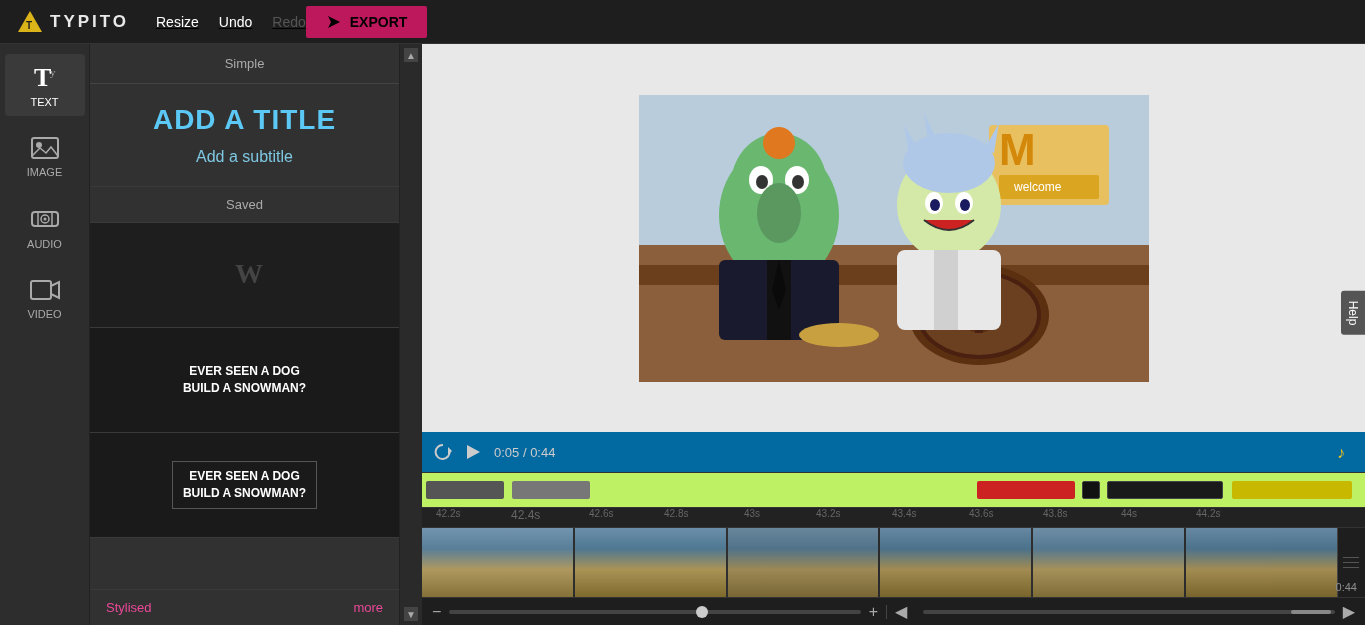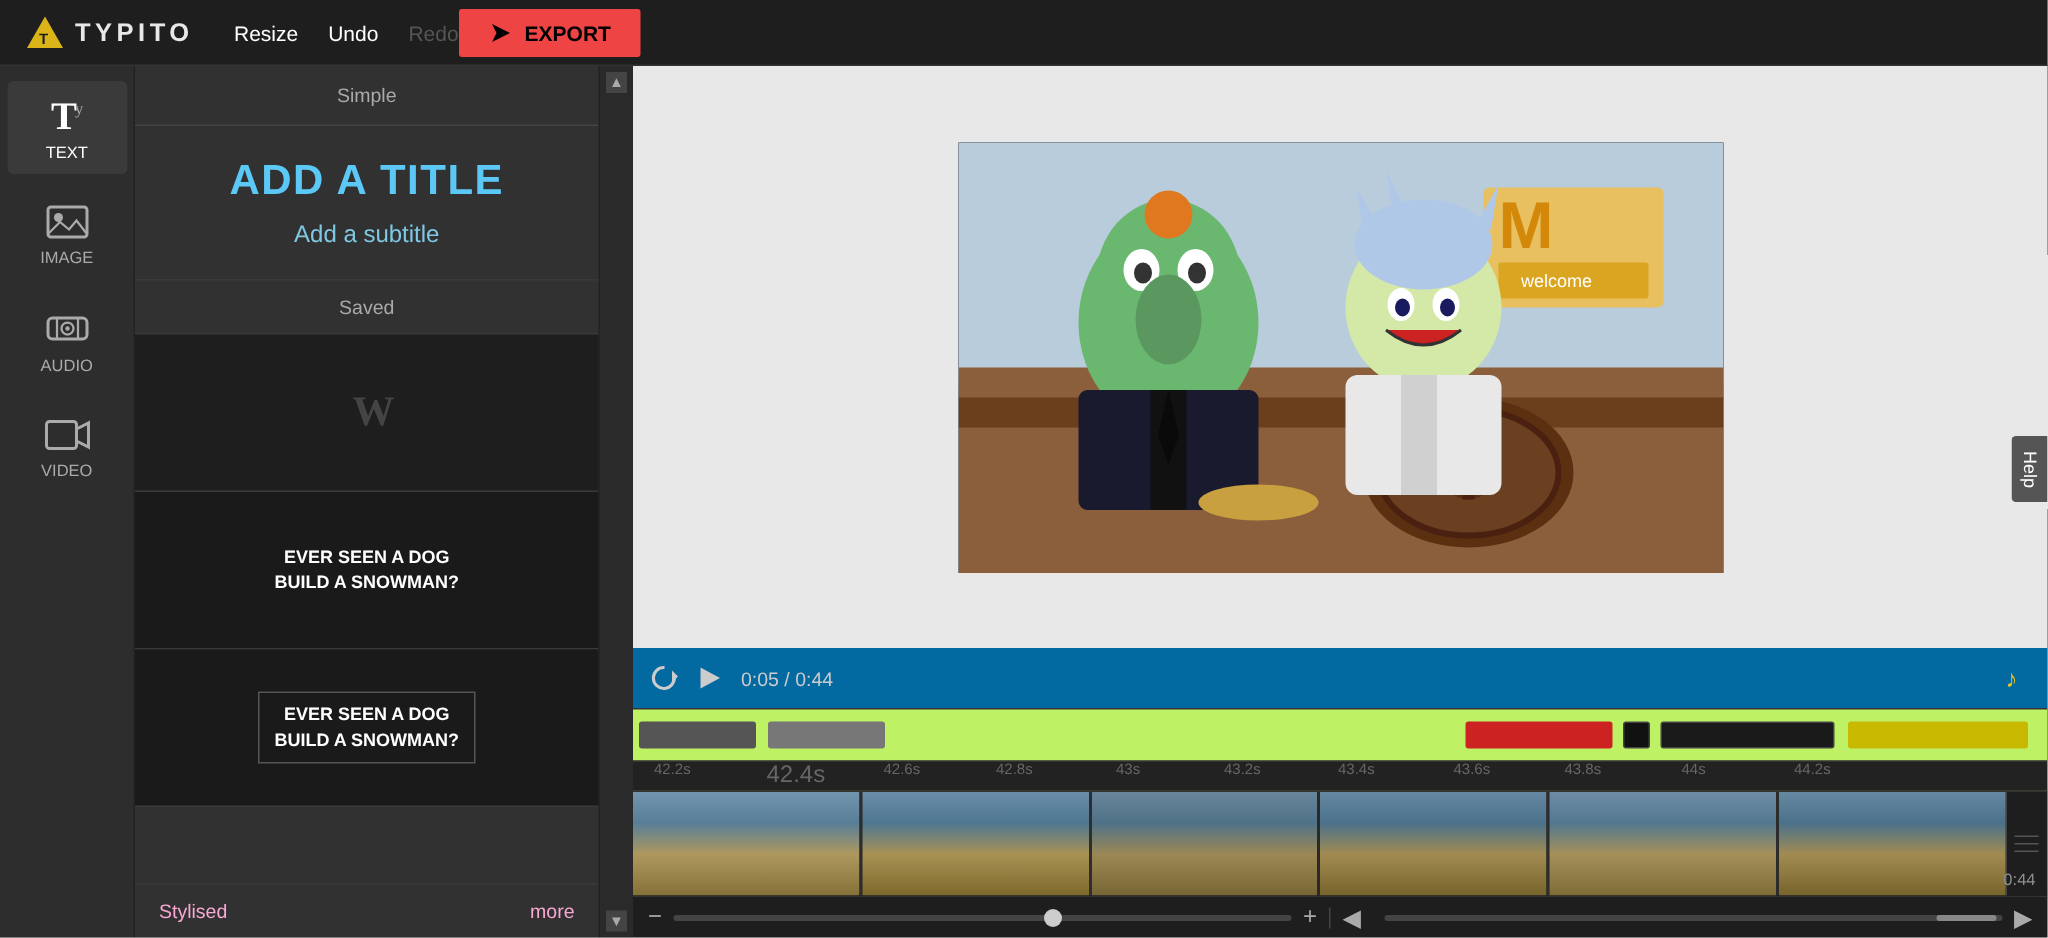--- a/index.html
+++ b/index.html
@@ -28,38 +28,39 @@
     #logo-text {
       color: #e8e8e8;
       font-size: 18px;
       font-weight: bold;
       letter-spacing: 2px;
     }
     #topbar-actions {
       display: flex;
       align-items: center;
       gap: 20px;
+      text-decoration: underline;
     }
     .topbar-btn {
       color: #ccc;
       font-size: 14px;
       background: none;
       border: none;
       cursor: pointer;
     }
     .topbar-btn.active { color: #fff; }
     .topbar-btn.muted { color: #555; }
     #edit-title {
       flex: 1;
       text-align: center;
       color: #aaa;
       font-size: 15px;
     }
     #export-btn {
-      background: #ef4444;
+      background: #be185d;
       color: #000;
       border: none;
       padding: 8px 20px;
       font-size: 14px;
       font-weight: bold;
       cursor: pointer;
       display: flex;
       align-items: center;
       gap: 8px;
       border-radius: 2px;
@@ -183,21 +184,21 @@
       padding: 10px 16px;
       border-top: 1px solid #3a3a3a;
       color: #aaa;
       font-size: 13px;
       margin-top: auto;
     }
     .footer-btn {
       cursor: pointer;
       background: none;
       border: none;
-      color: #f9a8d4;
+      color: #ec4899;
       font-size: 13px;
     }
 
     
     #scroll-bar-panel {
       width: 22px;
       background: #2a2a2a;
       flex-shrink: 0;
       display: flex;
       flex-direction: column;
@@ -568,21 +569,21 @@
         <div style="position:absolute;top:8px;left:4px;width:78px;height:18px;background:#555;border-radius:2px;"></div>
         <div style="position:absolute;top:8px;left:90px;width:78px;height:18px;background:#777;border-radius:2px;"></div>
         <div style="position:absolute;top:8px;left:555px;width:98px;height:18px;background:#cc2222;border-radius:2px;"></div>
         <div style="position:absolute;top:8px;left:660px;width:18px;height:18px;background:#111;border-radius:2px;border:1px solid #444;"></div>
         <div style="position:absolute;top:8px;left:685px;width:116px;height:18px;background:#1a1a1a;border:1px solid #444;border-radius:2px;"></div>
         <div style="position:absolute;top:8px;left:810px;width:120px;height:18px;background:#c8b800;border-radius:2px;"></div>
 
         <div id="timeline-ruler" style="position:absolute;bottom:0;left:0;right:0;height:20px;background:#222;border-top:1px solid #333;display:flex;align-items:center;padding:0 4px;">
           <div style="position:relative;width:100%;height:100%;">
             <span style="position:absolute;left:10px;color:#666;font-size:10px;">42.2s</span>
-            <span style="position:absolute;left:85px;color:#666;font-size:16px;">42.4s</span>
+            <span style="position:absolute;left:85px;color:#666;font-size:12px;">42.4s</span>
             <span style="position:absolute;left:163px;color:#666;font-size:10px;">42.6s</span>
             <span style="position:absolute;left:238px;color:#666;font-size:10px;">42.8s</span>
             <span style="position:absolute;left:318px;color:#666;font-size:10px;">43s</span>
             <span style="position:absolute;left:390px;color:#666;font-size:10px;">43.2s</span>
             <span style="position:absolute;left:466px;color:#666;font-size:10px;text-align:center;">43.4s</span>
             <span style="position:absolute;left:543px;color:#666;font-size:10px;">43.6s</span>
             <span style="position:absolute;left:617px;color:#666;font-size:10px;">43.8s</span>
             <span style="position:absolute;left:695px;color:#666;font-size:10px;">44s</span>
             <span style="position:absolute;left:770px;color:#666;font-size:10px;">44.2s</span>
           </div>

